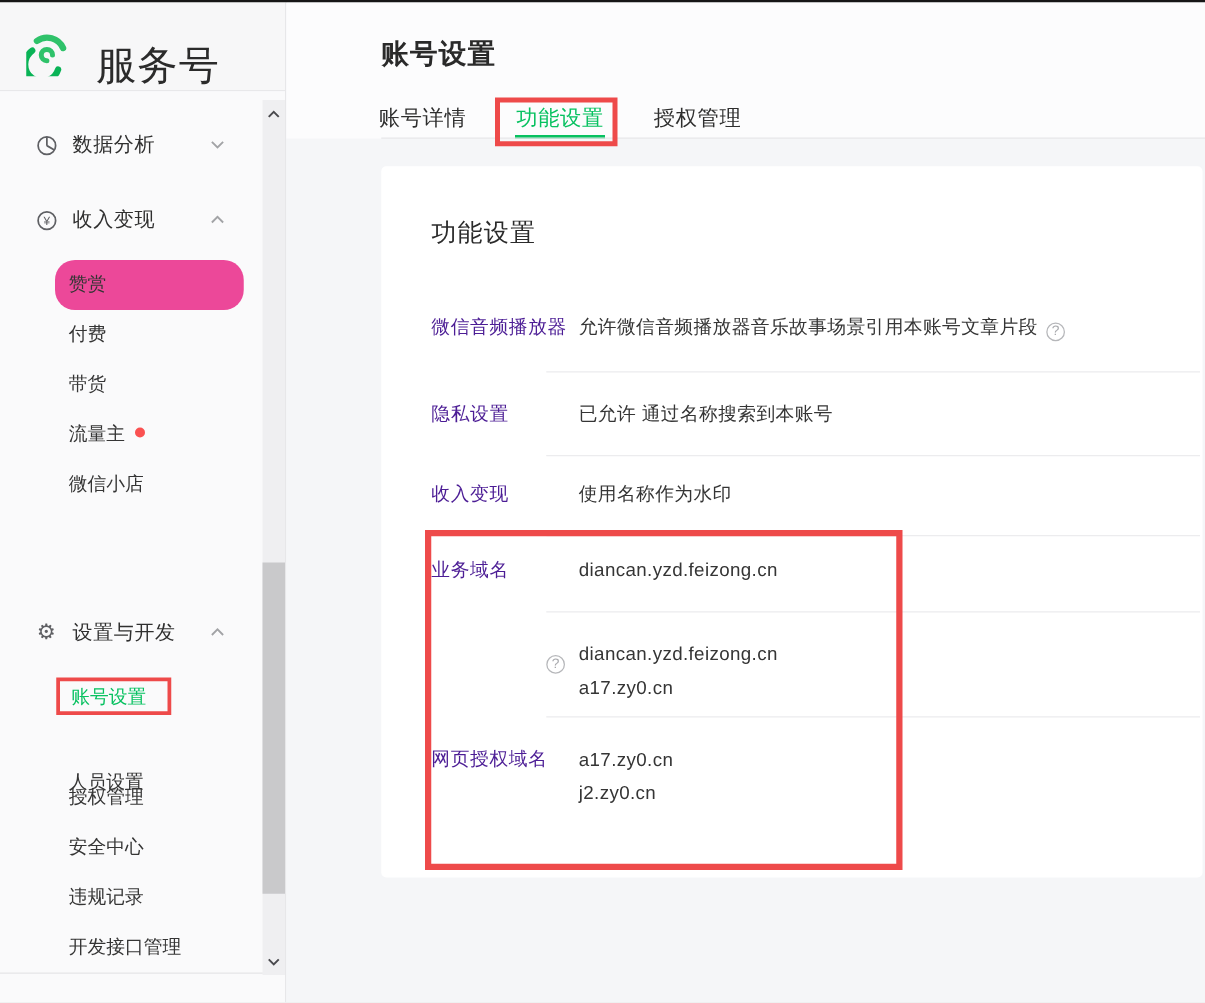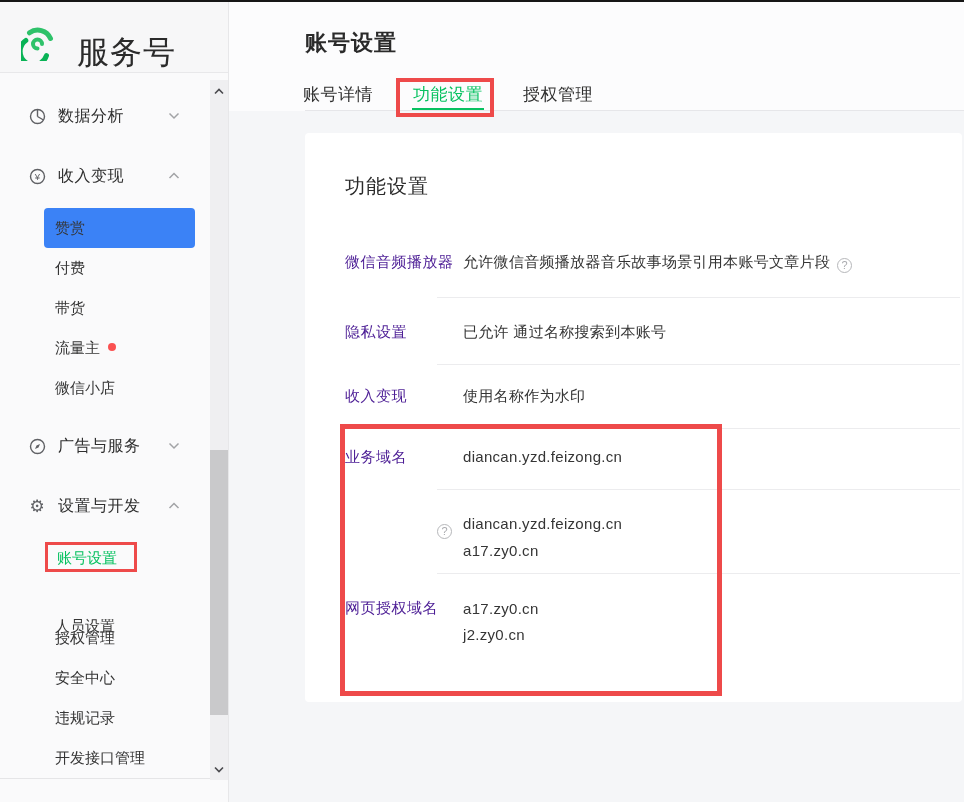--- a/index.html
+++ b/index.html
@@ -19,21 +19,21 @@
 
   .logo-icon{left:21px;top:27px;width:34px;height:34px;}
   .logo-text{left:77px;top:31px;font-size:32px;font-weight:500;color:#2b2b2b;letter-spacing:1px;}
 
   .sgroup{left:28px;width:152px;height:24px;display:flex;align-items:center;cursor:pointer;}
   .sicon{width:18px;height:18px;display:inline-flex;align-items:center;justify-content:center;margin-right:12px;color:#5f6064;}
   .slabel{font-size:16px;color:#2f2f2f;letter-spacing:0.5px;white-space:nowrap;}
   .schev{margin-left:auto;display:inline-flex;}
 
   .ssub{left:55px;height:24px;line-height:24px;font-size:15px;color:#353535;cursor:pointer;white-space:nowrap;}
-  .ssub-hl{left:44px;top:208px;width:151px;height:40px;line-height:40px;background:#3b82f6;border-radius:4px;
+  .ssub-hl{left:44px;top:208px;width:151px;height:40px;line-height:40px;background:#ec4899;border-radius:16px;
            font-size:15px;color:#353535;cursor:pointer;}
   .ssub-hl .txt{padding-left:11px;}
   .sel{color:#07c160;}
   .dot{display:inline-block;width:8px;height:8px;border-radius:50%;background:#fa5151;margin-left:8px;vertical-align:2px;}
 
   
   .sb-scroll{left:210px;top:80px;width:18px;height:700px;background:#efeff1;}
   .sb-thumb{left:0;top:370px;width:18px;height:265px;background:#c9c9cb;}
   .scroll-arrow{left:0;width:18px;height:18px;display:flex;align-items:center;justify-content:center;}
 
@@ -128,34 +128,20 @@
   <div class="abs ssub" style="top:296px">
     <span>带货</span>
   </div>
   <div class="abs ssub" style="top:336px">
     <span>流量主</span><span class="dot"></span>
   </div>
   <div class="abs ssub" style="top:376px">
     <span>微信小店</span>
   </div>
 
-  <div class="abs sgroup" style="top:434px">
-    <span class="sicon">
-      <svg width="17" height="17" viewBox="0 0 17 17">
-          <circle cx="8.5" cy="8.5" r="7" fill="none" stroke="#5f6064" stroke-width="1.4"></circle>
-          <path d="M11 6 L9.5 9.5 L6 11 L7.5 7.5 Z" fill="#5f6064"></path>
-        </svg>
-    </span>
-    <span class="slabel">广告与服务</span>
-    <span class="schev">
-      <svg width="12" height="8" viewBox="0 0 12 8">
-          <polyline points="1.5,1.5 6,6 10.5,1.5" fill="none" stroke="#a2a3a6" stroke-width="1.5"></polyline>
-        </svg>
-    </span>
-  </div>
 
   <div class="abs sgroup" style="top:494px">
     <span class="sicon" style="font-size:17px;color:#5f6064;">⚙</span>
     <span class="slabel">设置与开发</span>
     <span class="schev">
       <svg width="12" height="8" viewBox="0 0 12 8">
           <polyline points="1.5,6 6,1.5 10.5,6" fill="none" stroke="#a2a3a6" stroke-width="1.5"></polyline>
         </svg>
     </span>
   </div>

